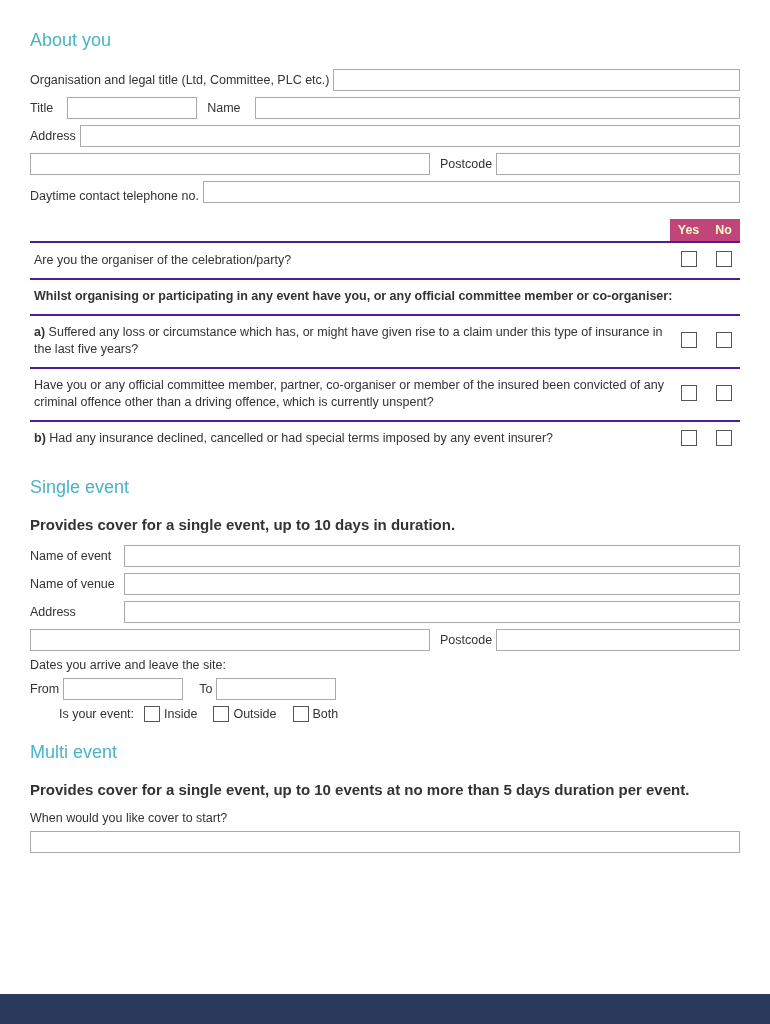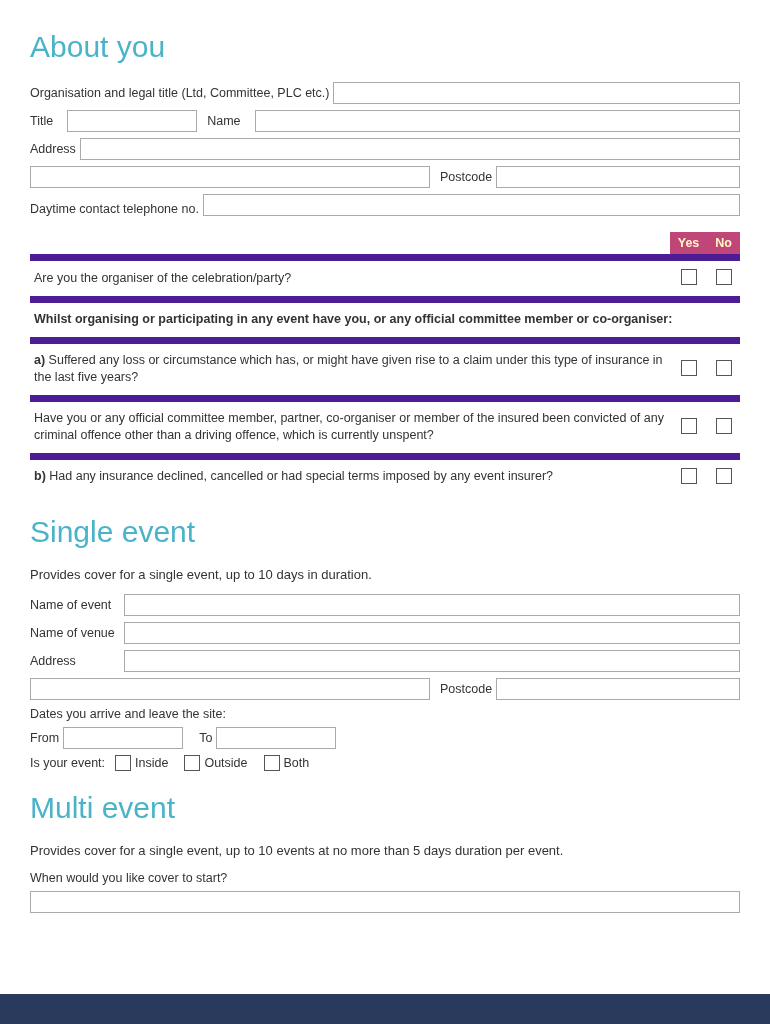--- a/index.html
+++ b/index.html
@@ -12,21 +12,21 @@
       min-height: 1024px;
       position: relative;
     }
 
     .page-content {
       padding: 30px 30px 20px 30px;
     }
 
     .section-title {
       color: #4ab3c8;
-      font-size: 30px;
+      font-size: 18px;
       font-weight: normal;
       margin-bottom: 18px;
     }
 
     .form-row {
       display: flex;
       align-items: flex-end;
       margin-bottom: 6px;
     }
 
@@ -106,21 +106,21 @@
       background-color: #c0467a;
       color: #fef9c3;
       text-align: center;
       width: 60px;
       font-size: 13px;
       font-weight: bold;
       padding: 6px 10px;
     }
 
     .yn-row {
-      border-top: 7px solid #4c1d95;
+      border-top: 2px solid #4c1d95;
     }
 
     .yn-question-cell {
       padding: 8px 4px;
       font-size: 12.5px;
       vertical-align: middle;
       line-height: 1.4;
     }
 
     .yn-question-cell.bold-question {
@@ -145,22 +145,22 @@
     .question-prefix {
       font-weight: bold;
     }
 
     
     .single-event {
       margin-bottom: 20px;
     }
 
     .section-subtitle {
-      font-weight: normal;
-      font-size: 13px;
+      font-weight: bold;
+      font-size: 15px;
       margin-bottom: 12px;
     }
 
     .se-row {
       display: flex;
       align-items: center;
       margin-bottom: 6px;
     }
 
     .se-label {
@@ -174,20 +174,21 @@
       display: flex;
       align-items: center;
       margin-bottom: 6px;
     }
 
     .event-type-row {
       display: flex;
       align-items: center;
       margin-bottom: 6px;
       gap: 6px;
+      margin-left: 29px;
     }
 
     .checkbox-label {
       display: flex;
       align-items: center;
       gap: 4px;
       margin-right: 10px;
       font-size: 12.5px;
     }
 

